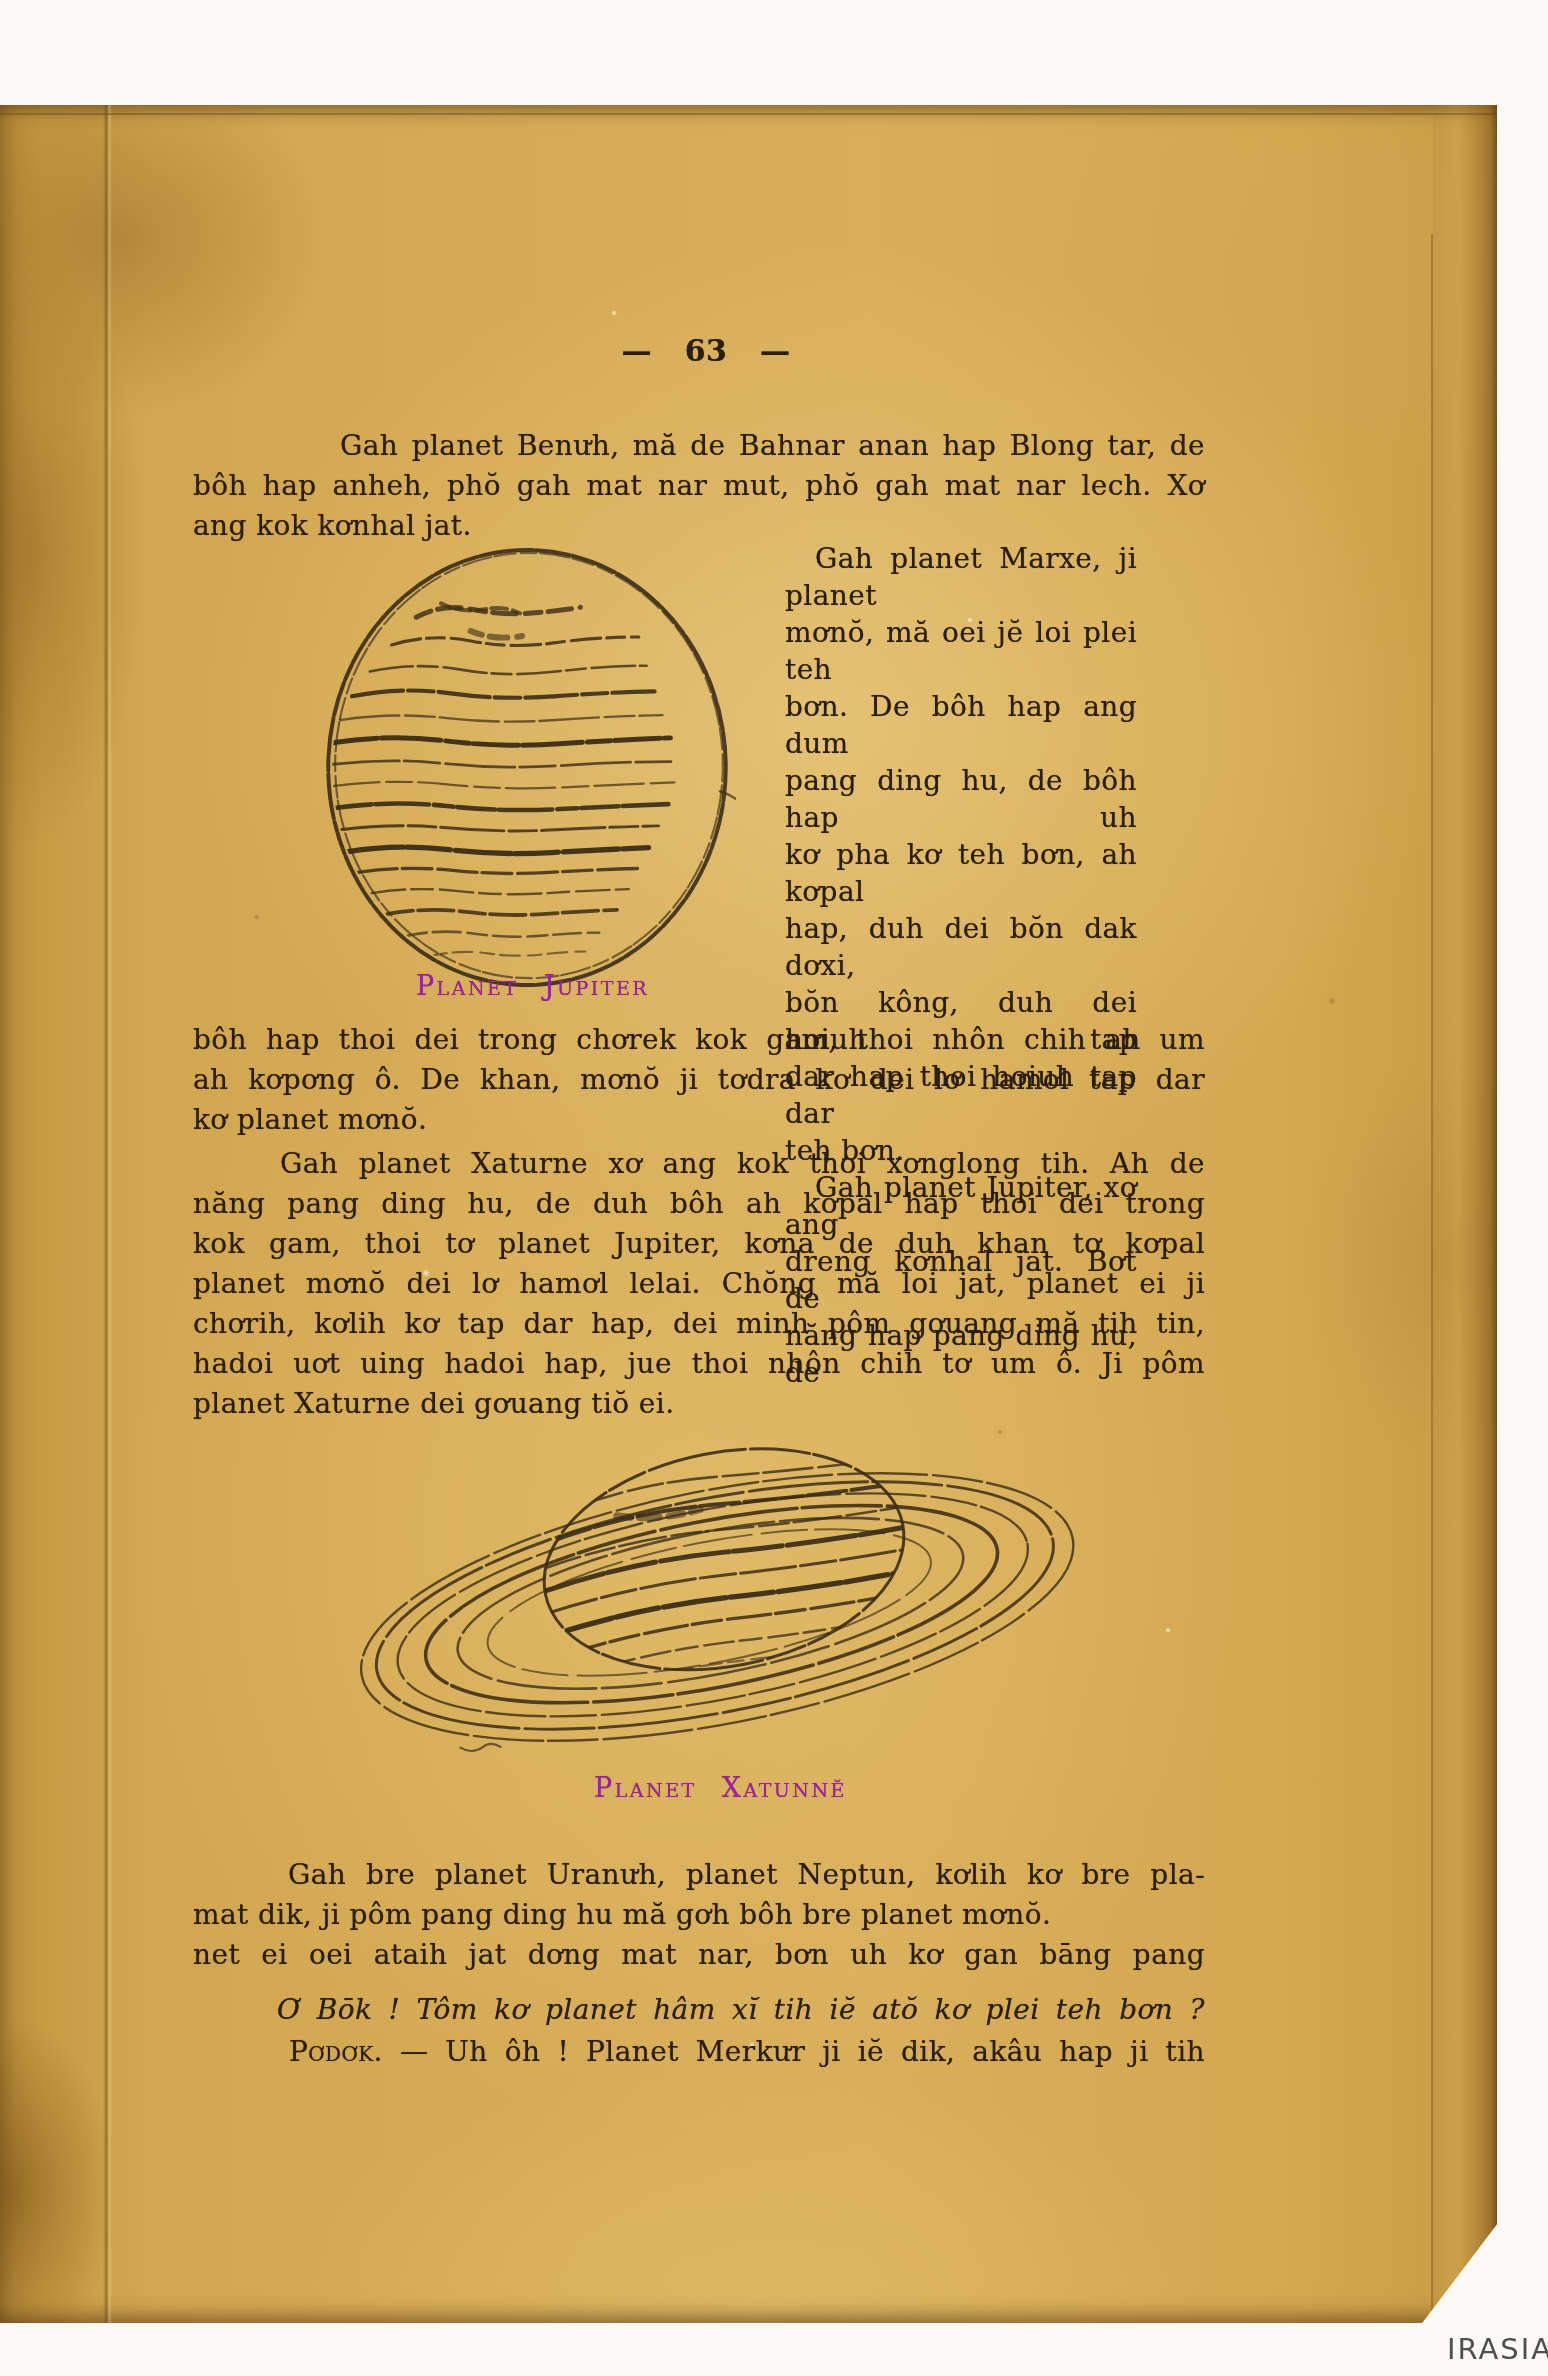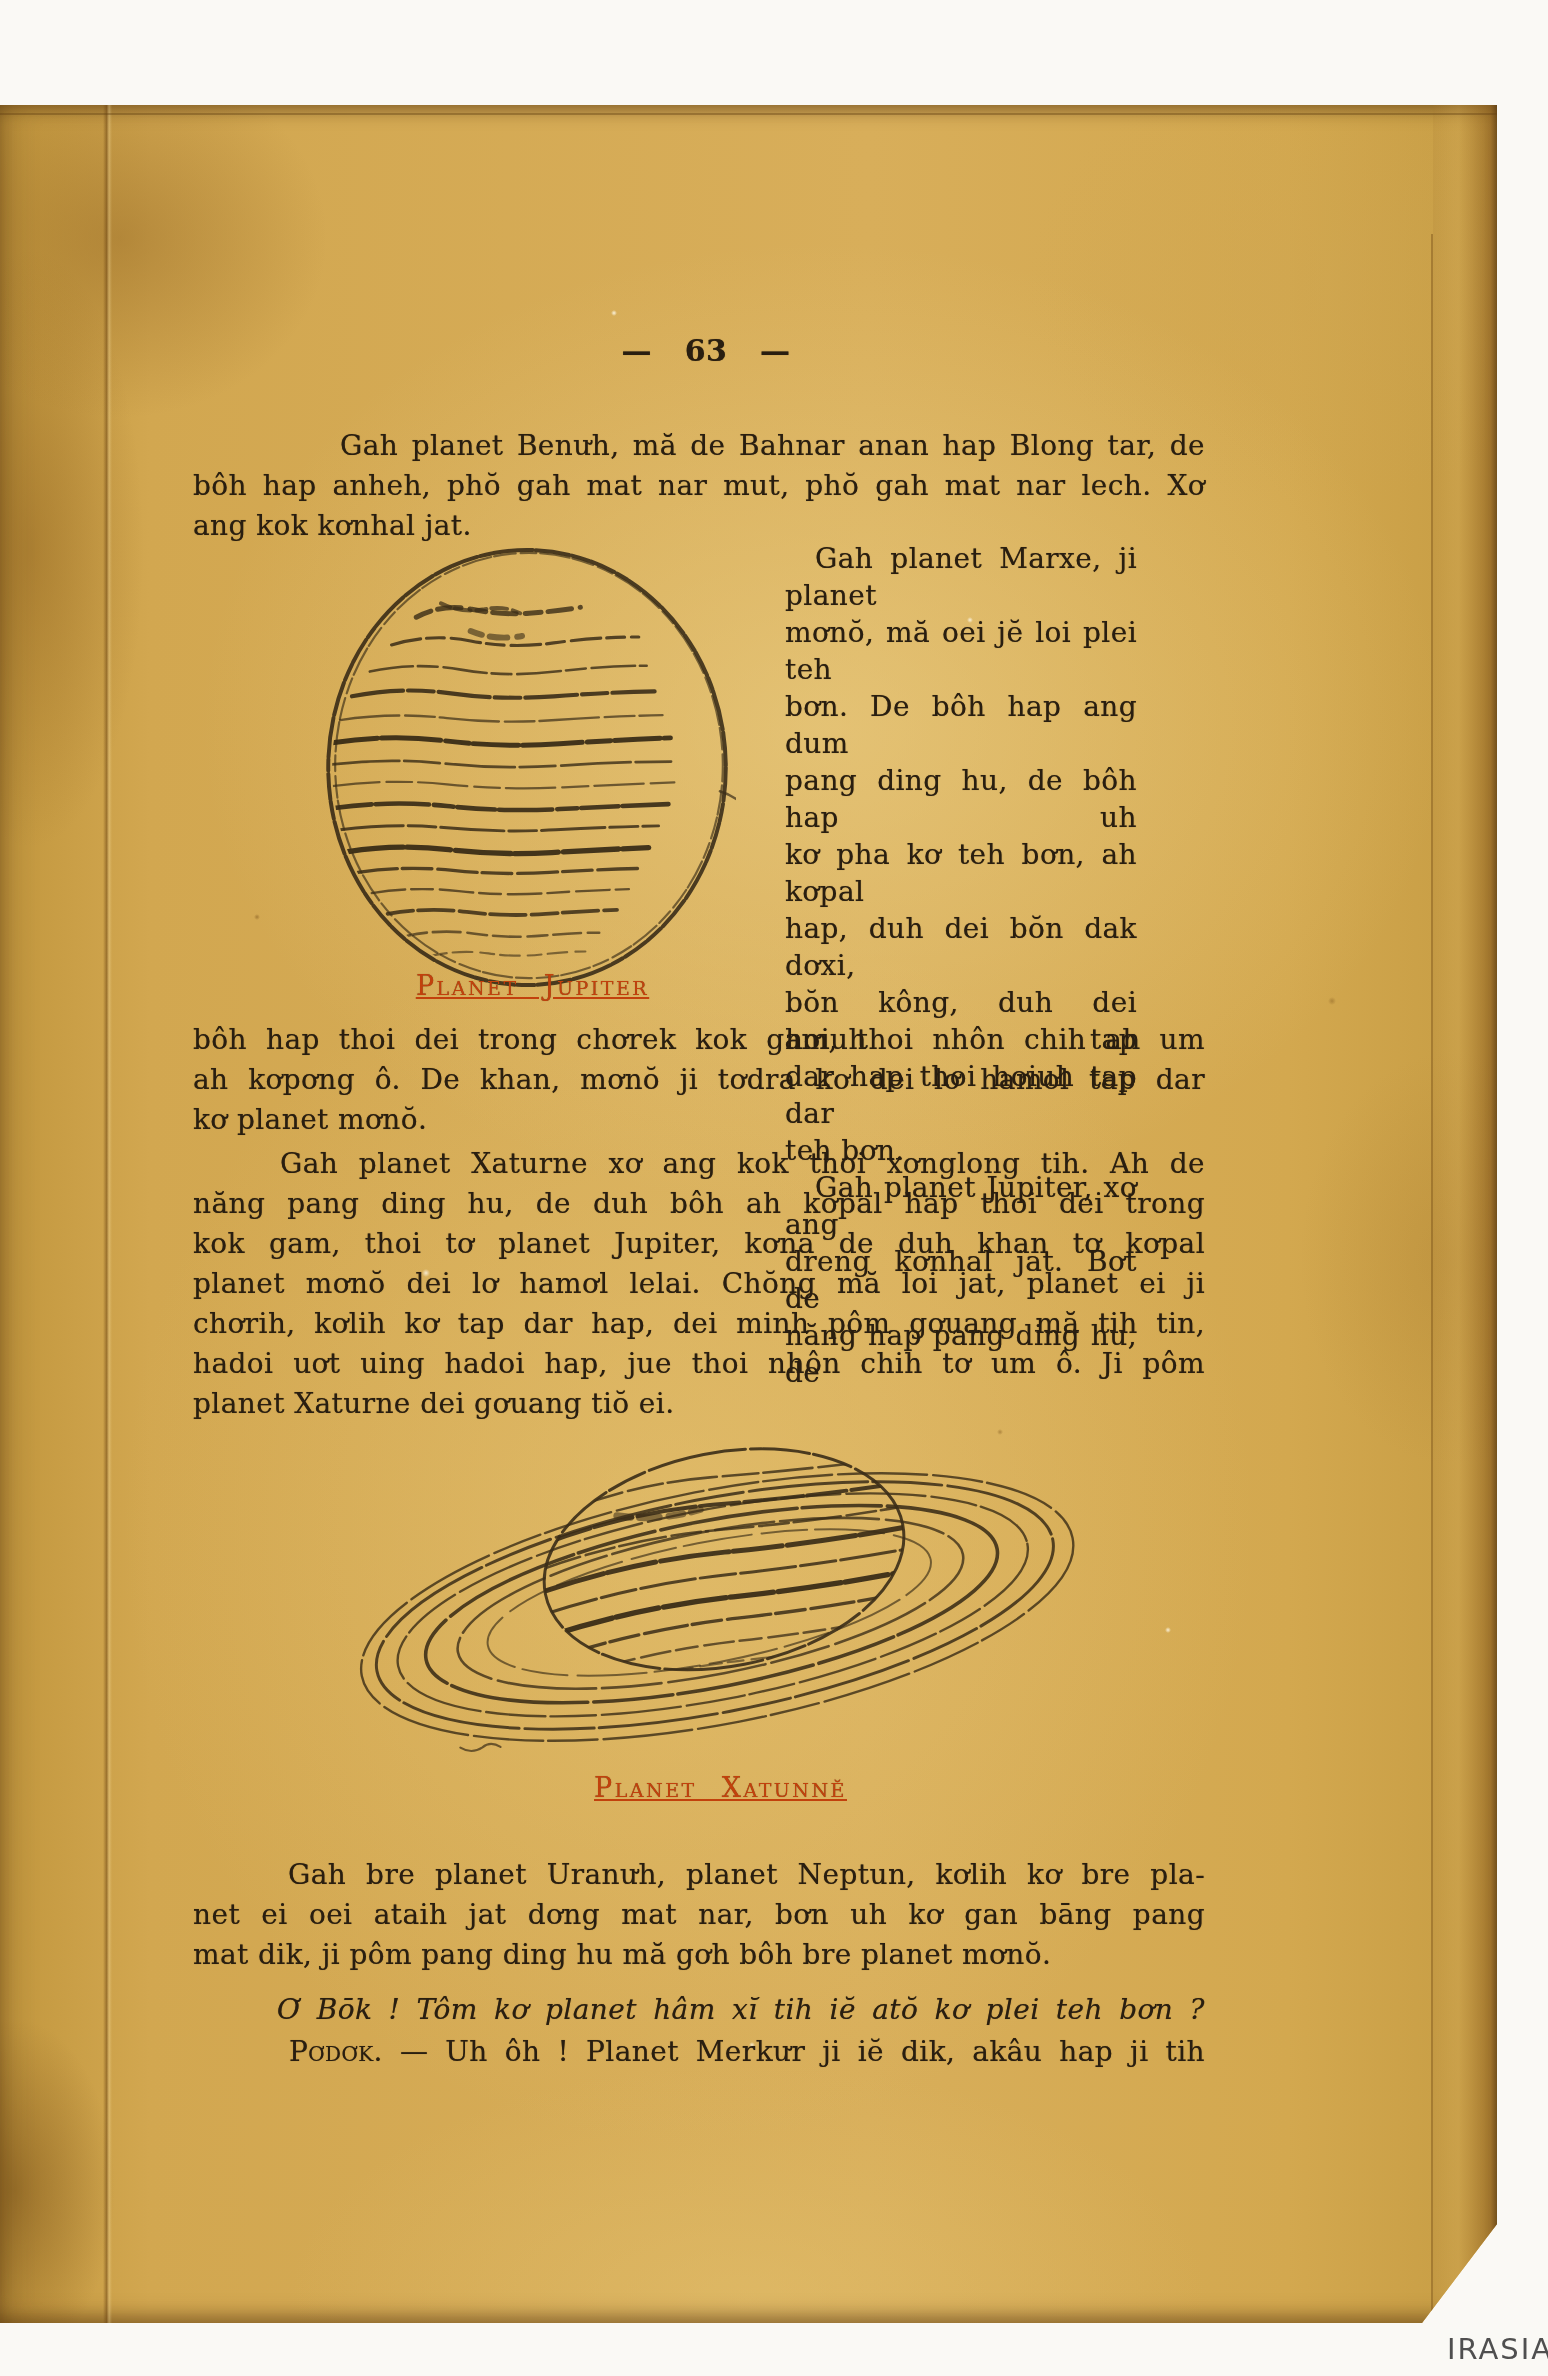--- a/index.html
+++ b/index.html
@@ -73,21 +73,21 @@
   .xat{top:1144px;--ind:87px;}
   .ura{top:1855px;--ind:95px;}
   .dline{left:193px;width:1012px;font-size:28px;line-height:40px;
          text-align:justify;text-align-last:justify;}
   .q{top:1990px;font-style:italic;text-indent:84px;}
   .a{top:2032px;text-indent:96px;}
   .speaker{font-variant:small-caps;}
   .pagenum{left:200px;width:1012px;top:333px;text-align:center;
            font-size:30px;font-weight:bold;word-spacing:22px;}
   .caption{font-variant:small-caps;letter-spacing:2.5px;word-spacing:14px;
-           font-size:27px;text-align:center;color:#c2410c;text-decoration:underline;}
+           font-size:27px;text-align:center;color:#a21caf;}
   .cap1{left:327px;width:411px;top:970px;}
   .cap2{left:332px;width:777px;top:1772px;}
   
   .fig{position:absolute;z-index:2;}
   .fig-jupiter{left:322px;top:546px;width:414px;height:447px;}
   .fig-saturn{left:335px;top:1412px;width:772px;height:366px;}
   .fig svg{width:100%;height:100%;display:block;opacity:.88;}
   
   .watermark{
     position:absolute;left:1447px;top:2332px;z-index:4;
@@ -211,22 +211,22 @@
         </g>
         <path d="M100,286 q10,9 22,4 q9,-5 18,3" stroke-width="2.2" opacity=".7"></path>
       </g>
     </svg>
   </div>
 
   <div class="caption cap2">Planet Xatunnĕ</div>
 
   <div class="tb ura">
       <div class="tline ind">Gah bre planet Uranưh, planet Neptun, kơlih kơ bre pla-</div>
+      <div class="tline noj">mat dik, ji pôm pang ding hu mă gơh bôh bre planet mơnŏ.</div>
       <div class="tline">net ei oei ataih jat dơng mat nar, bơn uh kơ gan bāng pang</div>
-      <div class="tline noj">mat dik, ji pôm pang ding hu mă gơh bôh bre planet mơnŏ.</div>
     </div>
 
   <div class="dline q">Ơ Bōk ! Tôm kơ planet hâm xĭ tih iĕ atŏ kơ plei teh bơn ?</div>
 
   <div class="dline a"><span class="speaker">Pơdơk.</span><span> — Uh ôh ! Planet Merkưr ji iĕ dik, akâu hap ji tih</span></div>
 
   <div class="watermark">IRASIA</div>
 
 </div>
 

